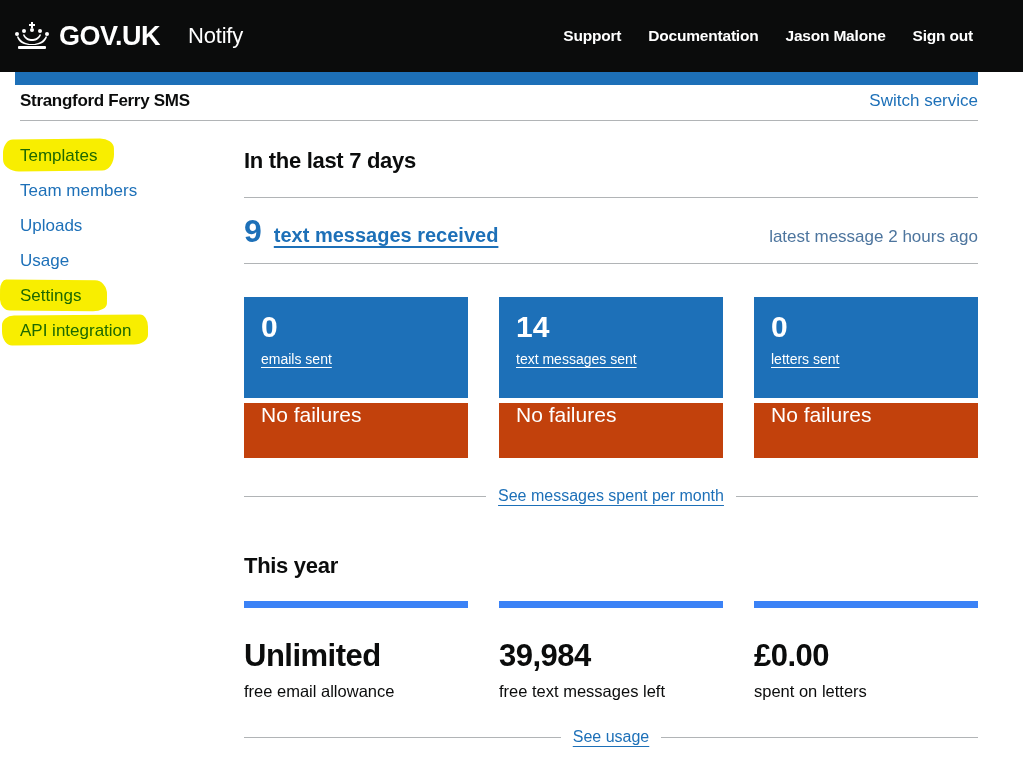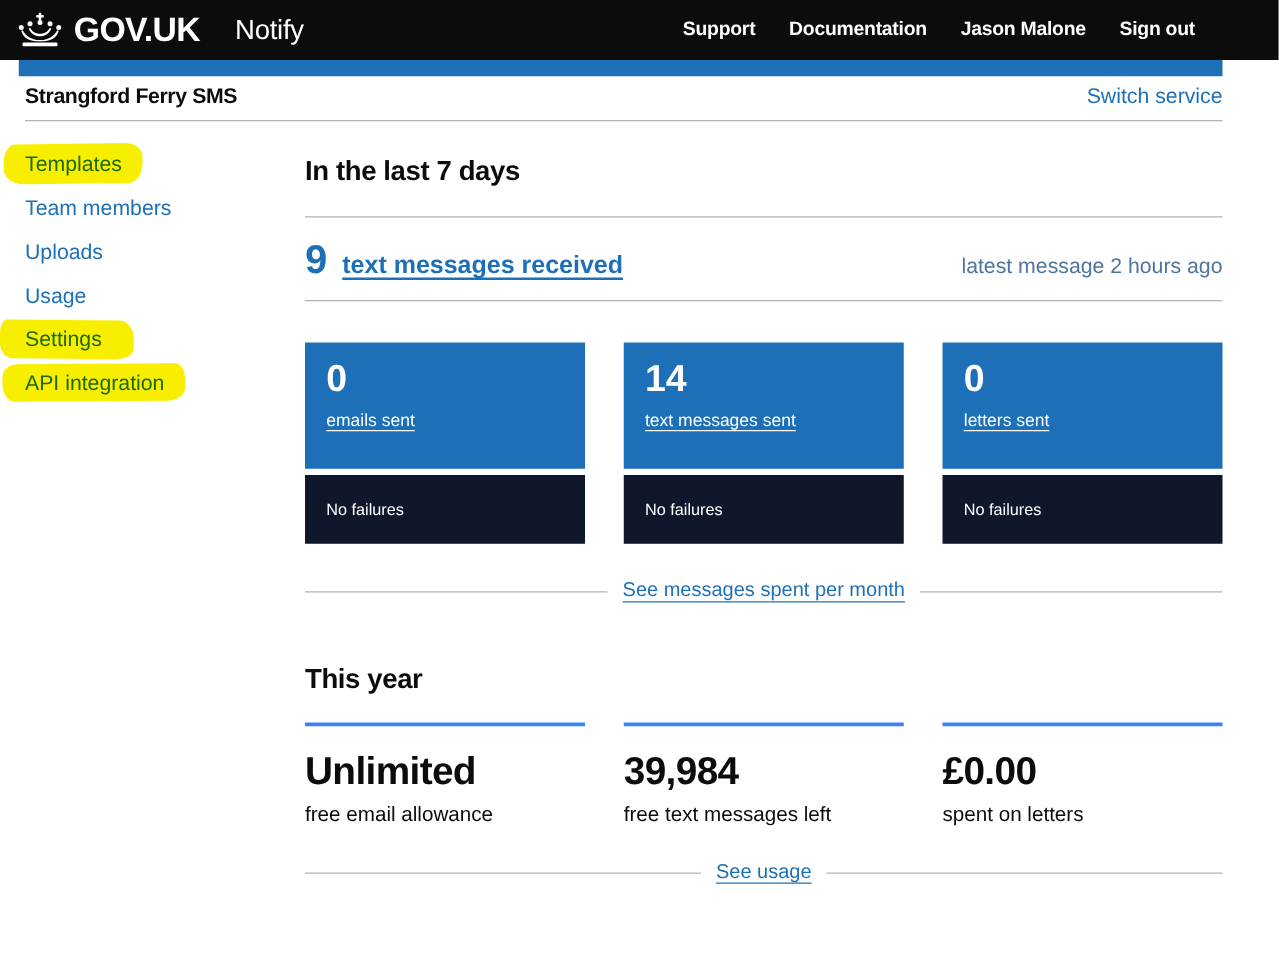--- a/index.html
+++ b/index.html
@@ -1,21 +1,21 @@
 <!DOCTYPE html>
 <html><head>
 <meta charset="utf-8">
 <style>
   * { margin:0; padding:0; box-sizing:border-box; }
   html,body { width:1023px; height:764px; background:#ffffff;
     font-family:"Liberation Sans", sans-serif; color:#0b0c0c; overflow:hidden; }
 
   
-  .topbar { height:48px; background:#0b0c0c; display:flex; align-items:center;
-    padding:0 67px 0 14px; }
+  .topbar { height:72px; background:#0b0c0c; display:flex; align-items:center;
+    padding:0 50px 0 14px; }
   .crown { display:flex; align-items:center; margin-right:9px; }
   .logotype { color:#fff; font-weight:700; font-size:27px; letter-spacing:-0.5px; }
   .product { color:#fff; font-weight:400; font-size:22px; margin-left:28px; letter-spacing:-0.2px;text-align:center; }
   .topnav { margin-left:auto; display:flex; gap:27px; }
   .topnav a { color:#fff; font-weight:700; font-size:15.5px; text-decoration:none; letter-spacing:-0.2px; cursor:pointer; }
 
   
   .blue-bar { height:13px; background:#1d70b8; margin:0 45px 0 15px; }
 
   
@@ -50,31 +50,31 @@
   .big-nine { font-size:32px; font-weight:700; color:#1d70b8; line-height:1; }
   .received-link { margin-left:12px; font-size:20px; font-weight:700; color:#1d70b8;
     text-decoration:underline; text-decoration-thickness:2px; text-underline-offset:4px; cursor:pointer; }
   .latest { margin-left:auto; font-size:17px; color:#4d759e; }
 
   .cards { margin-top:33px; display:grid; grid-template-columns:repeat(3,1fr); column-gap:31px; }
   .card-blue { background:#1d70b8; height:101px; color:#fff; padding:15px 0 0 17px; }
   .card-value { font-size:30px; font-weight:700; line-height:1; }
   .card-label { display:inline-block; margin-top:9px; color:#fff; font-size:14px;
     text-decoration:underline; text-underline-offset:3px; cursor:pointer; }
-  .card-green { background:#0f172a; height:55px; margin-top:5px; color:#fff;
-    display:flex; align-items:center; padding-left:17px; font-size:13px; }
+  .card-green { background:#c2410c; height:55px; margin-top:5px; color:#fff;
+    display:flex; align-items:flex-start; padding-left:17px; font-size:21px; }
 
   .see-row { margin-top:29px; display:flex; align-items:center; }
   .see-row .line { flex:1; border-top:1px solid #b1b4b6; }
   .see-link { margin:0 12px; color:#1d70b8; font-size:16px;
     text-decoration:underline; text-underline-offset:4px; cursor:pointer; }
 
   .this-year { margin-top:48px; }
   .stats { margin-top:22px; display:grid; grid-template-columns:repeat(3,1fr); column-gap:31px; }
-  .stat { border-top:3px solid #3b82f6; padding-top:20px; }
+  .stat { border-top:7px solid #3b82f6; padding-top:32px; }
   .stat-value { font-size:31px; font-weight:700; letter-spacing:-0.5px; line-height:1; }
   .stat-label { margin-top:11px; font-size:16.5px; }
   .see-row-2 { margin-top:27px; }
 </style>
 </head>
 <body>
 
 <header class="topbar">
   <span class="crown">
     <svg width="36" height="28" viewBox="0 0 36 28" fill="#ffffff" xmlns="http://www.w3.org/2000/svg">

